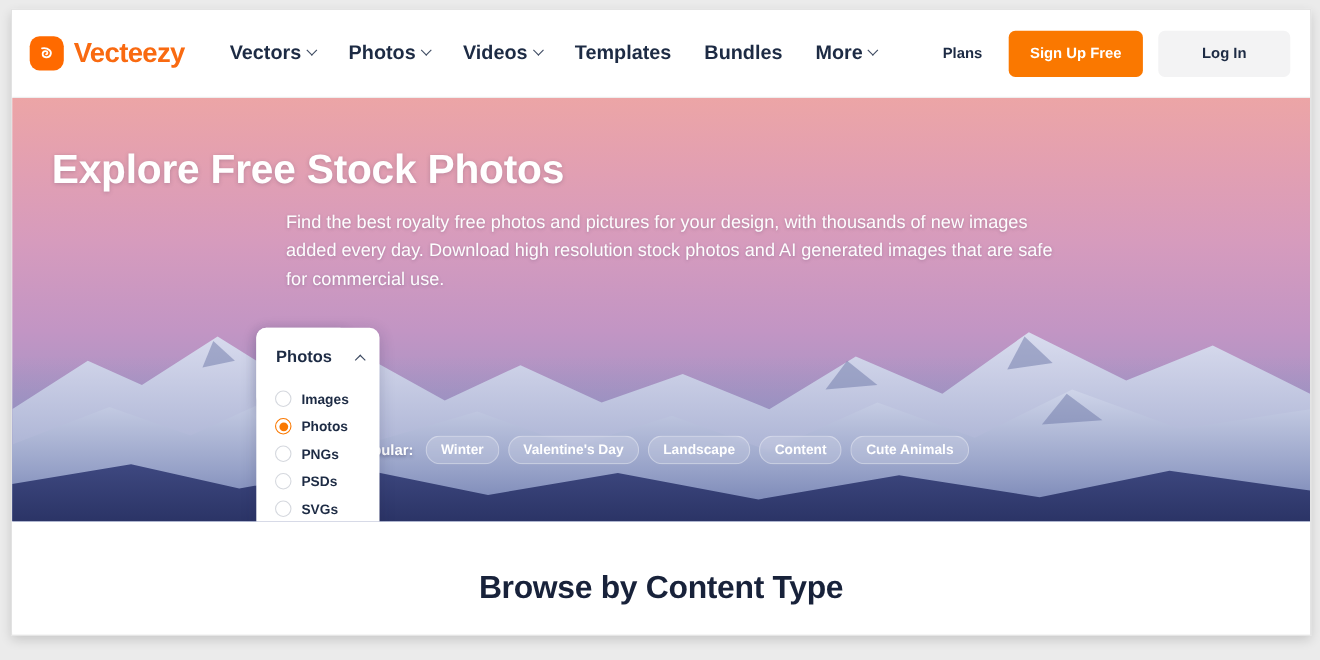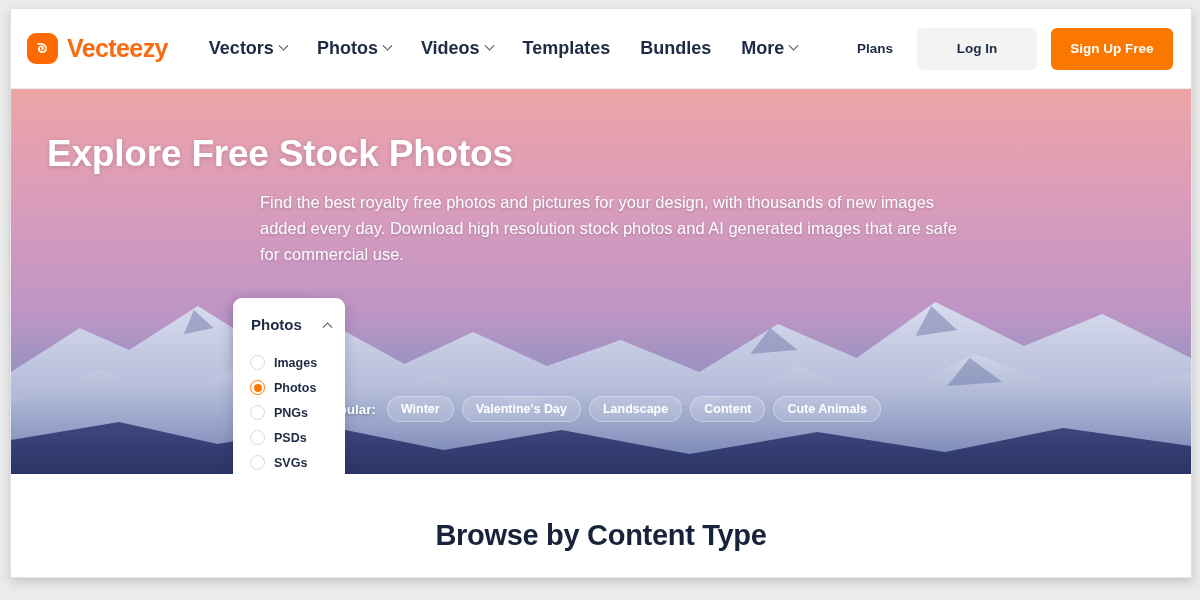--- a/index.html
+++ b/index.html
@@ -263,22 +263,22 @@
         <span>Bundles</span>
       </div>
       <div class="nav-item">
         <span>More</span>
         <i class="chev"></i>
       </div>
     </nav>
 
     <div class="header-right">
       <div class="plans-link">Plans</div>
+      <div class="btn btn-signup">Sign Up Free</div>
       <div class="btn btn-login">Log In</div>
-      <div class="btn btn-signup">Sign Up Free</div>
     </div>
   </header>
 
   <section class="hero">
     <div class="hero-sky"></div>
     <div class="ridge-far"></div>
 
     <svg class="mtns" viewBox="0 0 1200 220" preserveAspectRatio="none">
       <defs>
         <linearGradient id="snowA" x1="0" y1="0" x2="0" y2="1">

